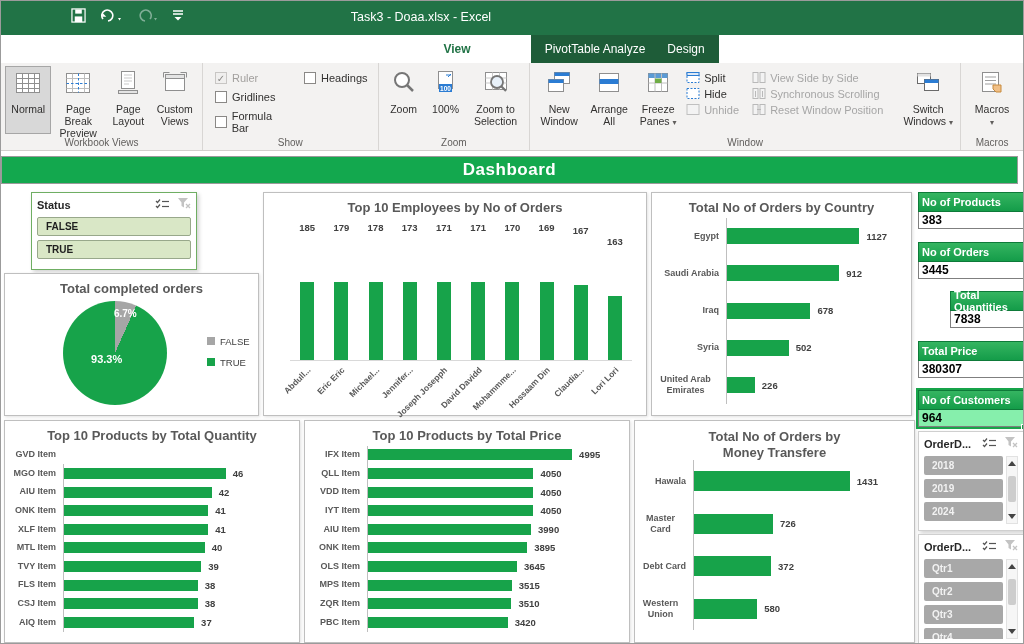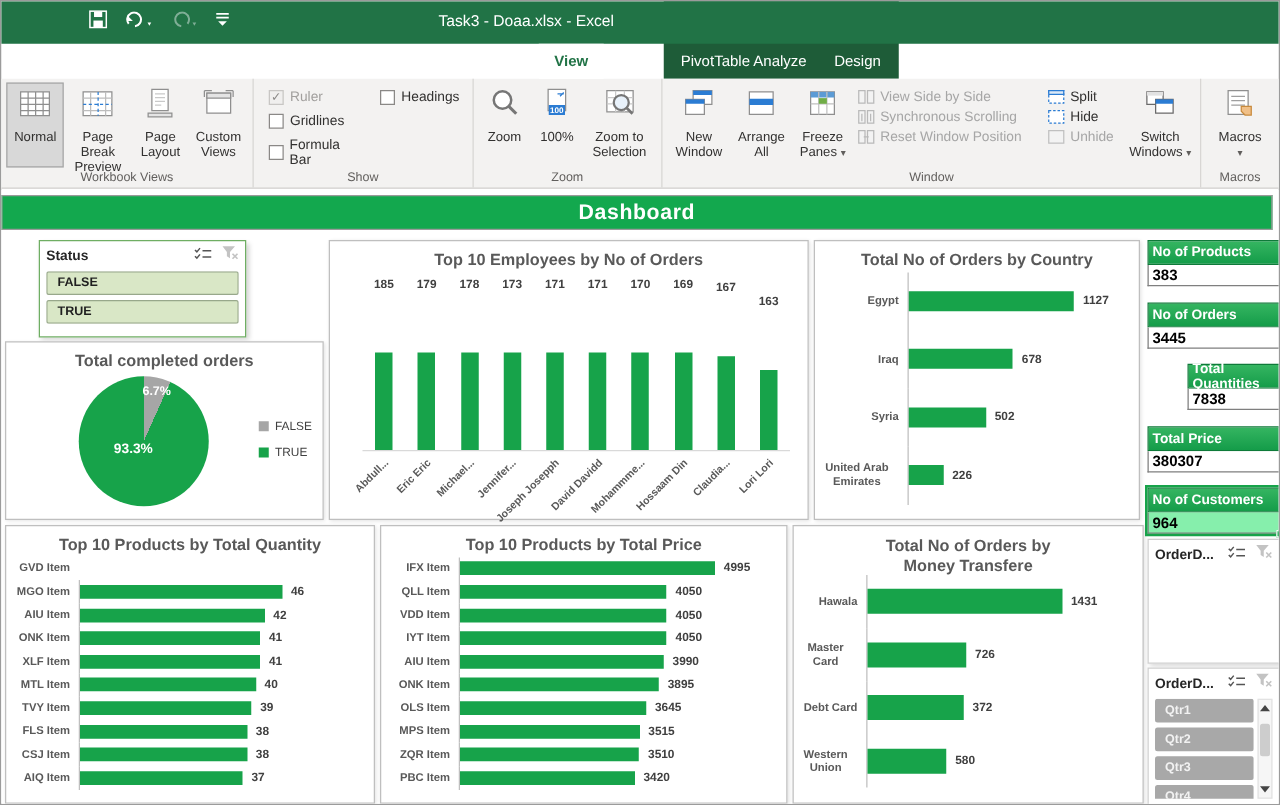--- a/index.html
+++ b/index.html
@@ -282,20 +282,41 @@
         </div>
         <div class="bigbtn" style="width:48px">
           <span><svg width="26" height="26" viewBox="0 0 26 26">
                 <rect x="3.5" y="3.5" width="19" height="18" fill="#fff" stroke="#8f8f8f"></rect>
                 <rect x="3.5" y="3.5" width="19" height="4.5" fill="#5b9bd5"></rect>
                 <path d="M3.5 13h19M10 3.5v18M16.5 3.5v18" stroke="#c0c0c0"></path>
                 <rect x="10" y="8.5" width="6.5" height="4.5" fill="#70ad47"></rect>
               </svg></span>
           <span class="blabel"><span>Freeze Panes</span> <span class="arrow-dn">▾</span></span>
         </div>
+        <div class="smallcol" style="width:66px">
+          <div class="sbtn">
+              <svg width="14" height="13" viewBox="0 0 14 13">
+                <rect x="1" y="1.5" width="12" height="10" fill="#fff" stroke="#2b7cd3" stroke-dasharray="2,1.5"></rect>
+                <rect x="1" y="1.5" width="12" height="3" fill="#dce9f7" stroke="#2b7cd3"></rect>
+              </svg>
+              <span>Split</span>
+            </div>
+          <div class="sbtn">
+              <svg width="14" height="13" viewBox="0 0 14 13">
+                <rect x="1" y="1.5" width="12" height="10" fill="#fff" stroke="#2b7cd3" stroke-dasharray="2,1.5"></rect>
+              </svg>
+              <span>Hide</span>
+            </div>
+          <div class="sbtn dis">
+              <svg width="14" height="13" viewBox="0 0 14 13">
+                <rect x="1" y="1.5" width="12" height="10" fill="#f3f3f3" stroke="#c0c0c0"></rect>
+              </svg>
+              <span>Unhide</span>
+            </div>
+        </div>
         <div class="smallcol" style="width:152px">
           <div class="sbtn dis">
               <svg width="14" height="13" viewBox="0 0 14 13">
                 <rect x="1" y="1.5" width="5" height="10" fill="#f3f3f3" stroke="#b9b9b9"></rect>
                 <rect x="8" y="1.5" width="5" height="10" fill="#f3f3f3" stroke="#b9b9b9"></rect>
               </svg>
               <span>View Side by Side</span>
             </div>
           <div class="sbtn dis">
               <svg width="14" height="13" viewBox="0 0 14 13">
@@ -305,41 +326,20 @@
               </svg>
               <span>Synchronous Scrolling</span>
             </div>
           <div class="sbtn dis">
               <svg width="14" height="13" viewBox="0 0 14 13">
                 <rect x="1" y="1.5" width="5" height="10" fill="#f3f3f3" stroke="#b9b9b9"></rect>
                 <rect x="8" y="1.5" width="5" height="10" fill="#f3f3f3" stroke="#b9b9b9"></rect>
                 <path d="M5 6.5h4" stroke="#b9b9b9"></path>
               </svg>
               <span>Reset Window Position</span>
-            </div>
-        </div>
-        <div class="smallcol" style="width:66px">
-          <div class="sbtn">
-              <svg width="14" height="13" viewBox="0 0 14 13">
-                <rect x="1" y="1.5" width="12" height="10" fill="#fff" stroke="#2b7cd3" stroke-dasharray="2,1.5"></rect>
-                <rect x="1" y="1.5" width="12" height="3" fill="#dce9f7" stroke="#2b7cd3"></rect>
-              </svg>
-              <span>Split</span>
-            </div>
-          <div class="sbtn">
-              <svg width="14" height="13" viewBox="0 0 14 13">
-                <rect x="1" y="1.5" width="12" height="10" fill="#fff" stroke="#2b7cd3" stroke-dasharray="2,1.5"></rect>
-              </svg>
-              <span>Hide</span>
-            </div>
-          <div class="sbtn dis">
-              <svg width="14" height="13" viewBox="0 0 14 13">
-                <rect x="1" y="1.5" width="12" height="10" fill="#f3f3f3" stroke="#c0c0c0"></rect>
-              </svg>
-              <span>Unhide</span>
             </div>
         </div>
         <div class="bigbtn" style="width:56px">
           <span><svg width="26" height="26" viewBox="0 0 26 26">
                 <rect x="2.5" y="3.5" width="13" height="10" fill="#fff" stroke="#6a6a6a"></rect>
                 <rect x="2.5" y="3.5" width="13" height="3" fill="#e2e2e2"></rect>
                 <rect x="9.5" y="9.5" width="14" height="11" fill="#fff" stroke="#6a6a6a"></rect>
                 <rect x="9.5" y="9.5" width="14" height="3.5" fill="#2b7cd3"></rect>
               </svg></span>
           <span class="blabel"><span>Switch Windows</span> <span class="arrow-dn">▾</span></span>
@@ -501,20 +501,29 @@
             <div class="hcat" style="width: 74px;">
               <span>Egypt</span>
             </div>
             <div class="htrack">
               <div class="hbar" style="width: 86.6923%; background: rgb(23, 163, 74); height: 16px;"></div>
               <div class="hval">1127</div>
             </div>
           </div>
           <div class="hrow">
             <div class="hcat" style="width: 74px;">
+              <span>Saudi Arabia</span>
+            </div>
+            <div class="htrack">
+              <div class="hbar" style="width: 70.1538%; background: rgb(23, 163, 74); height: 16px;"></div>
+              <div class="hval">912</div>
+            </div>
+          </div>
+          <div class="hrow">
+            <div class="hcat" style="width: 74px;">
               <span>Iraq</span>
             </div>
             <div class="htrack">
               <div class="hbar" style="width: 52.1538%; background: rgb(23, 163, 74); height: 16px;"></div>
               <div class="hval">678</div>
             </div>
           </div>
           <div class="hrow">
             <div class="hcat" style="width: 74px;">
               <span>Syria</span>
@@ -799,20 +808,32 @@
                 <path d="M7 3.5 h7" stroke="#555" stroke-width="1.2"></path>
                 <path d="M1 8 l1.5 1.5 L5 6.5" stroke="#555" fill="none" stroke-width="1.2"></path>
                 <path d="M7 8.5 h7" stroke="#555" stroke-width="1.2"></path>
               </svg></span>
           <span><svg width="14" height="13" viewBox="0 0 14 13">
                 <path d="M1 1 h10 l-4 4.5 v5 l-2.5 -1.5 v-3.5 Z" fill="#c3c3c3"></path>
                 <path d="M9 7 l4 4 M13 7 l-4 4" stroke="#c3c3c3" stroke-width="1.3"></path>
               </svg></span>
         </span>
       </div>
+      <div class="sbody">
+        <div class="sitems">
+            <div class="sitem">2018</div>
+            <div class="sitem">2019</div>
+            <div class="sitem">2024</div>
+          </div>
+        <div class="sscroll">
+            <span class="sarr up"></span>
+            <span class="sthumb"></span>
+            <span class="sarr dn"></span>
+          </div>
+      </div>
     </div>
 
     <div class="slicer" style="left:917px; top:382px; width:106px; height:112px">
       <div class="shead">
         <span class="stitle">OrderD...</span>
         <span class="sicons">
           <span><svg width="15" height="12" viewBox="0 0 15 12">
                 <path d="M1 3 l1.5 1.5 L5 1.5" stroke="#555" fill="none" stroke-width="1.2"></path>
                 <path d="M7 3.5 h7" stroke="#555" stroke-width="1.2"></path>
                 <path d="M1 8 l1.5 1.5 L5 6.5" stroke="#555" fill="none" stroke-width="1.2"></path>

